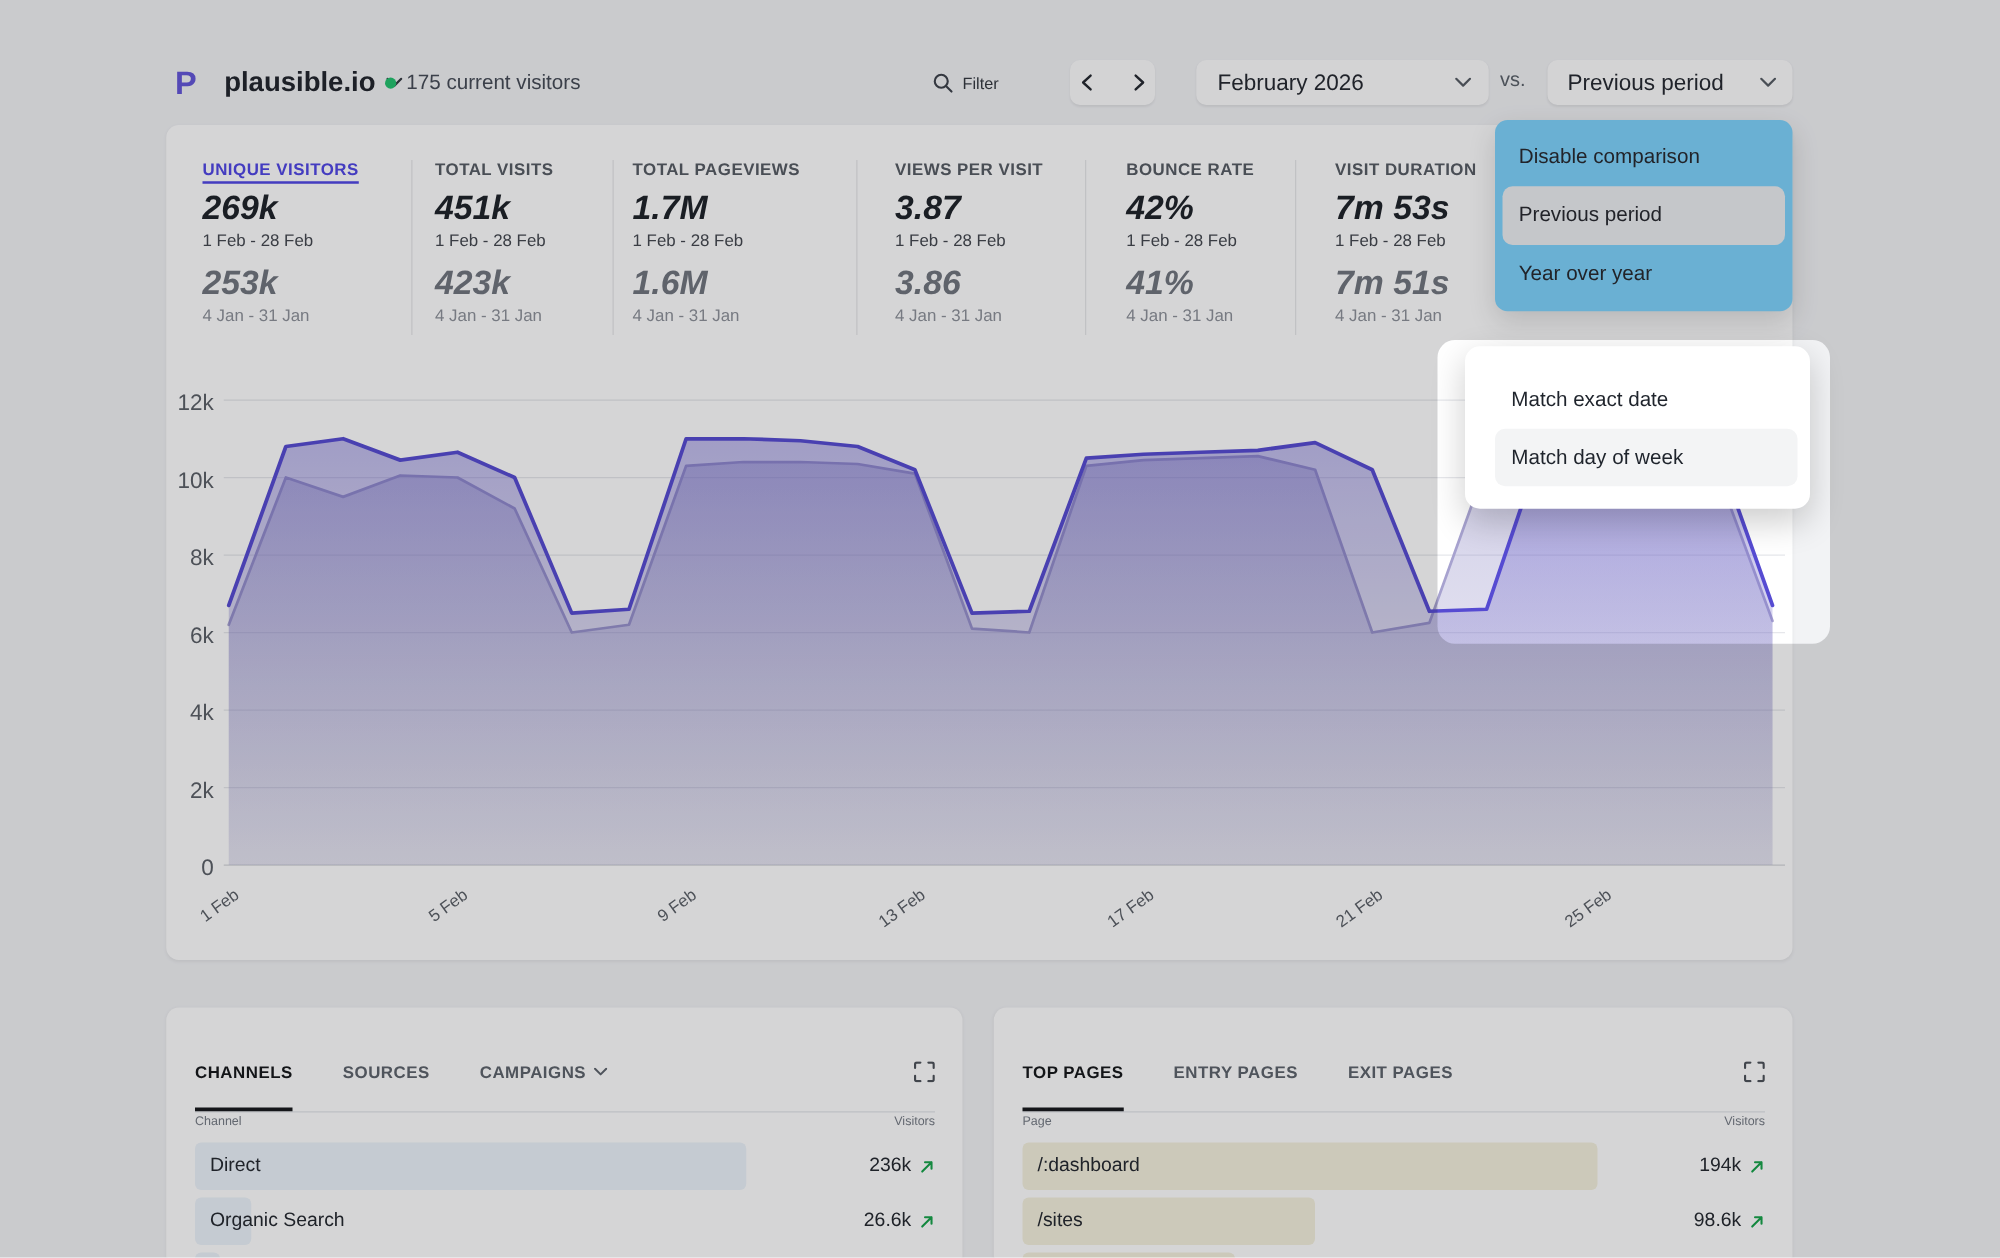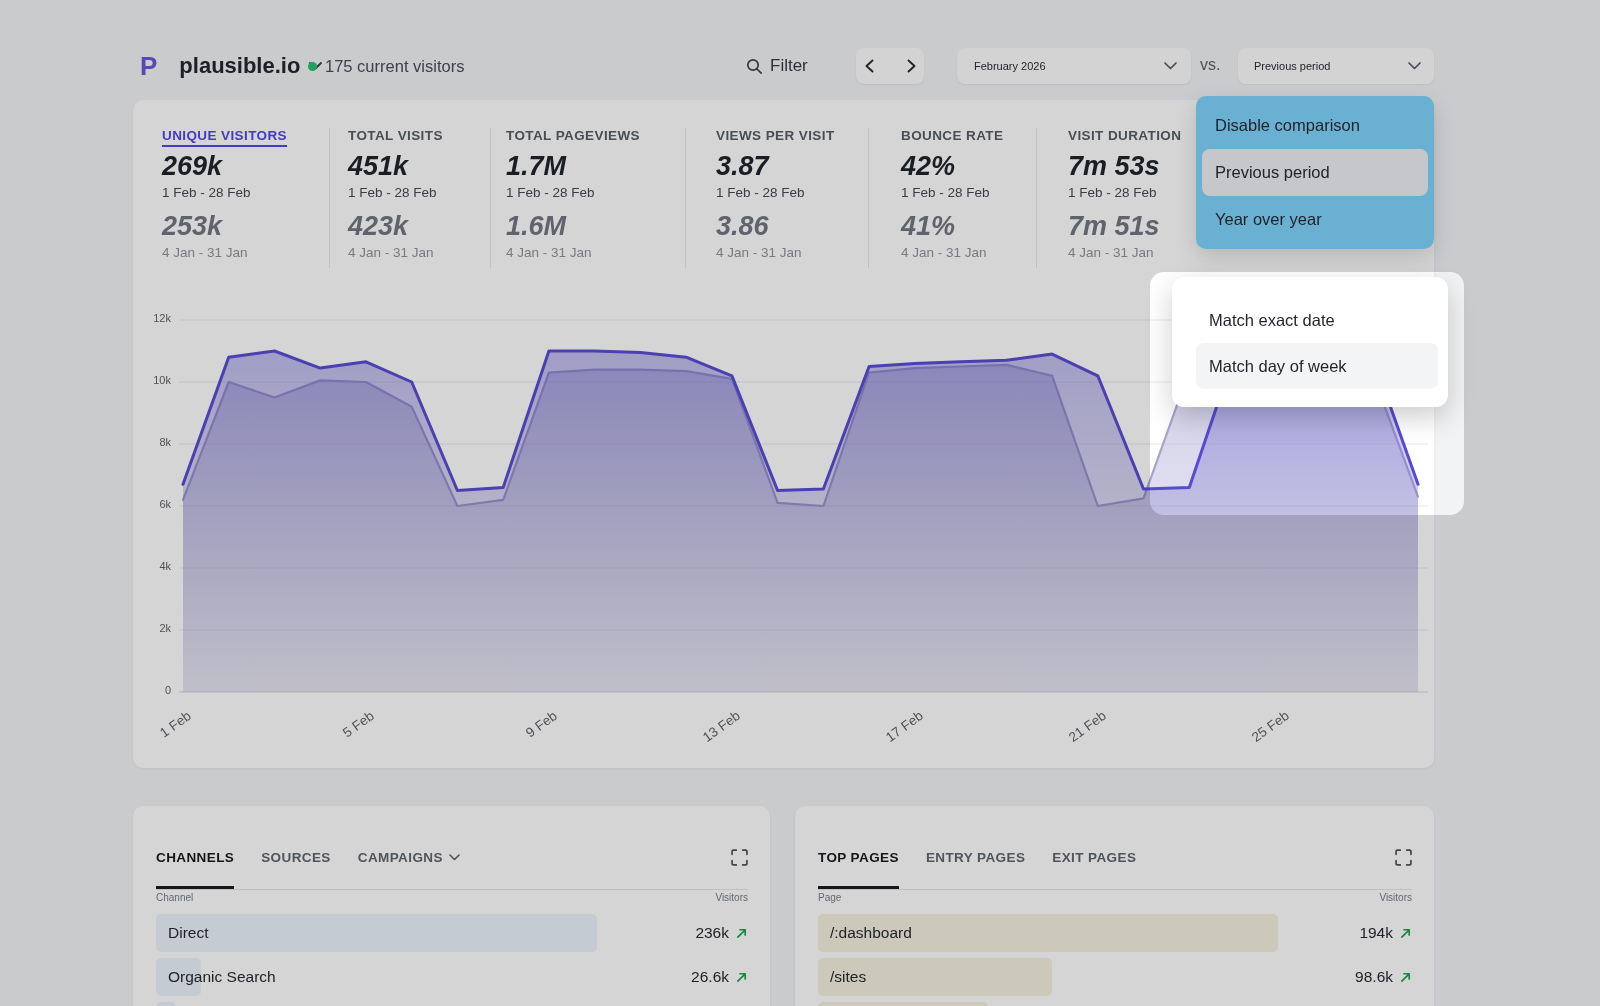--- a/index.html
+++ b/index.html
@@ -13,42 +13,42 @@
   .abs { position:absolute; }
 
   
   .site-group { left:140px; top:50px; height:32px; display:flex; align-items:center; gap:9px; cursor:pointer; }
   .logo { font-weight:800; font-size:26px; line-height:26px; color:#6355d8; letter-spacing:-1px; }
   .site-name { font-size:22px; font-weight:700; color:#20242b;margin-left:14px; }
   .live-group { left:308px; top:52px; height:28px; display:flex; align-items:center; gap:8px; }
   .live-dot { width:9px; height:9px; border-radius:50%; background:#23c26e; }
   .live-text { font-size:16.5px; color:#454b55; }
   .filter-btn { left:746px; top:52px; height:28px; display:flex; align-items:center; gap:7px; cursor:pointer; }
-  .filter-label { font-size:17px; color:#33383f; font-weight:500; }
+  .filter-label { font-size:13px; color:#33383f; font-weight:500; }
   .pill { background:#fdfdfd; border-radius:8px; height:36px; top:48px; display:flex; align-items:center; box-shadow:0 1px 2px rgba(0,0,0,.07); cursor:pointer; }
   .pill-arrows { left:856px; width:68px; justify-content:center; gap:22px; }
   .pill-date { left:957px; width:234px; padding:0 14px 0 17px; justify-content:space-between; }
   .pill-cmp { left:1238px; width:196px; padding:0 13px 0 16px; justify-content:space-between; }
-  .pill-label { font-size:11px; color:#24282f; font-weight:500; }
+  .pill-label { font-size:18px; color:#24282f; font-weight:500; }
   .vs-label { left:1200px; top:56px; font-size:16px; color:#596068; }
   .arrow-btn { display:flex; align-items:center; justify-content:center; width:20px; height:24px; cursor:pointer; }
 
   
   .main-card { left:133px; top:100px; width:1301px; height:668px; background:#fff; border-radius:10px; box-shadow:0 1px 3px rgba(0,0,0,.06); z-index:1; }
 
   .stat { top:28px; cursor:pointer; }
   .stat-label { font-size:13.5px; font-weight:700; letter-spacing:.4px; color:#565b63; margin-bottom:7px; white-space:nowrap; }
   .stat.active .stat-label { color:#4f46e5; text-decoration:underline; text-underline-offset:5px; text-decoration-thickness:2px; }
   .stat-value { font-size:27px; font-weight:700; color:#1d2127; line-height:32px;font-style:italic; }
   .stat-period { font-size:13.5px; color:#43474e; margin:3px 0 10px; white-space:nowrap; }
   .stat-value.prev { color:#70757e; }
   .stat-period.prev { color:#8d9199; margin-bottom:0; }
   .stat-div { top:28px; width:1px; height:140px; background:#e7e8ea; }
 
-  .ytick { width:52px; text-align:right; font-size:11px; color:#5a5f66; z-index:2; }
+  .ytick { width:52px; text-align:right; font-size:18px; color:#5a5f66; z-index:2; }
   .xtick { width:62px; text-align:right; font-size:13.5px; color:#5a5f66; transform:rotate(-36deg); transform-origin:right top; z-index:2; white-space:nowrap; }
 
   #chart { left:0; top:0; width:1600px; height:1006px; pointer-events:none; z-index:2; }
 
   
   .menu { left:1196px; top:96px; width:238px; background:#7dd3fc; border-radius:10px; padding:6px 0; box-shadow:0 8px 22px rgba(0,0,0,.14); z-index:30; }
   .menu-item { height:47px; display:flex; align-items:center; margin:0 6px; padding:0 13px; border-radius:8px; font-size:16.5px; color:#26282e; cursor:pointer; }
   .menu-item.active { background:#eceef1; }
 
   
@@ -56,21 +56,21 @@
 
   
   .popup { left:1172px; top:277px; width:276px; height:130px; background:#fff; border-radius:12px; padding:20px 10px 0 24px; box-shadow:0 10px 28px rgba(0,0,0,.20); z-index:50; }
   .popup-item { height:46px; display:flex; align-items:center; padding:0 13px; border-radius:8px; font-size:16.5px; color:#1f242c; cursor:pointer; }
   .popup-item.active { background:#f3f4f5; }
 
   
   .bcard { top:806px; height:230px; background:#fff; border-radius:10px; box-shadow:0 1px 3px rgba(0,0,0,.06); z-index:1; }
   .bcard.left { left:133px; width:637px; }
   .bcard.right { left:795px; width:639px; }
-  .card-tabs { position:absolute; left:23px; right:22px; top:20px; height:64px; display:flex; align-items:center; gap:27px; border-bottom:1px solid #e4e6ea; }
+  .card-tabs { position:absolute; left:23px; right:22px; top:20px; height:64px; display:flex; align-items:center; gap:40px; border-bottom:1px solid #e4e6ea; }
   .tab { position:relative; font-size:13.5px; font-weight:700; letter-spacing:.4px; color:#5d636b; cursor:pointer; display:flex; align-items:center; gap:6px; white-space:nowrap; }
   .tab.active { color:#141619; }
   .tab.active::after { content:''; position:absolute; left:0; right:0; bottom:-24px; height:3px; background:#17181b; }
   .expand-btn { position:absolute; right:0; color:#4c5158; cursor:pointer; display:flex; }
   .thead { position:absolute; left:23px; right:22px; top:86px; display:flex; justify-content:space-between; font-size:10px; color:#757b84;text-align:center; }
   .tbody { position:absolute; left:23px; right:22px; top:108px; }
   .trow { position:relative; height:38px; margin-bottom:6px; display:flex; align-items:center; justify-content:space-between; cursor:pointer; }
   .tbar { position:absolute; left:0; top:0; bottom:0; border-radius:5px; z-index:0; }
   .bcard.left .tbar { background:#ecf3fa; }
   .bcard.right .tbar { background:#f5f1dd; }

